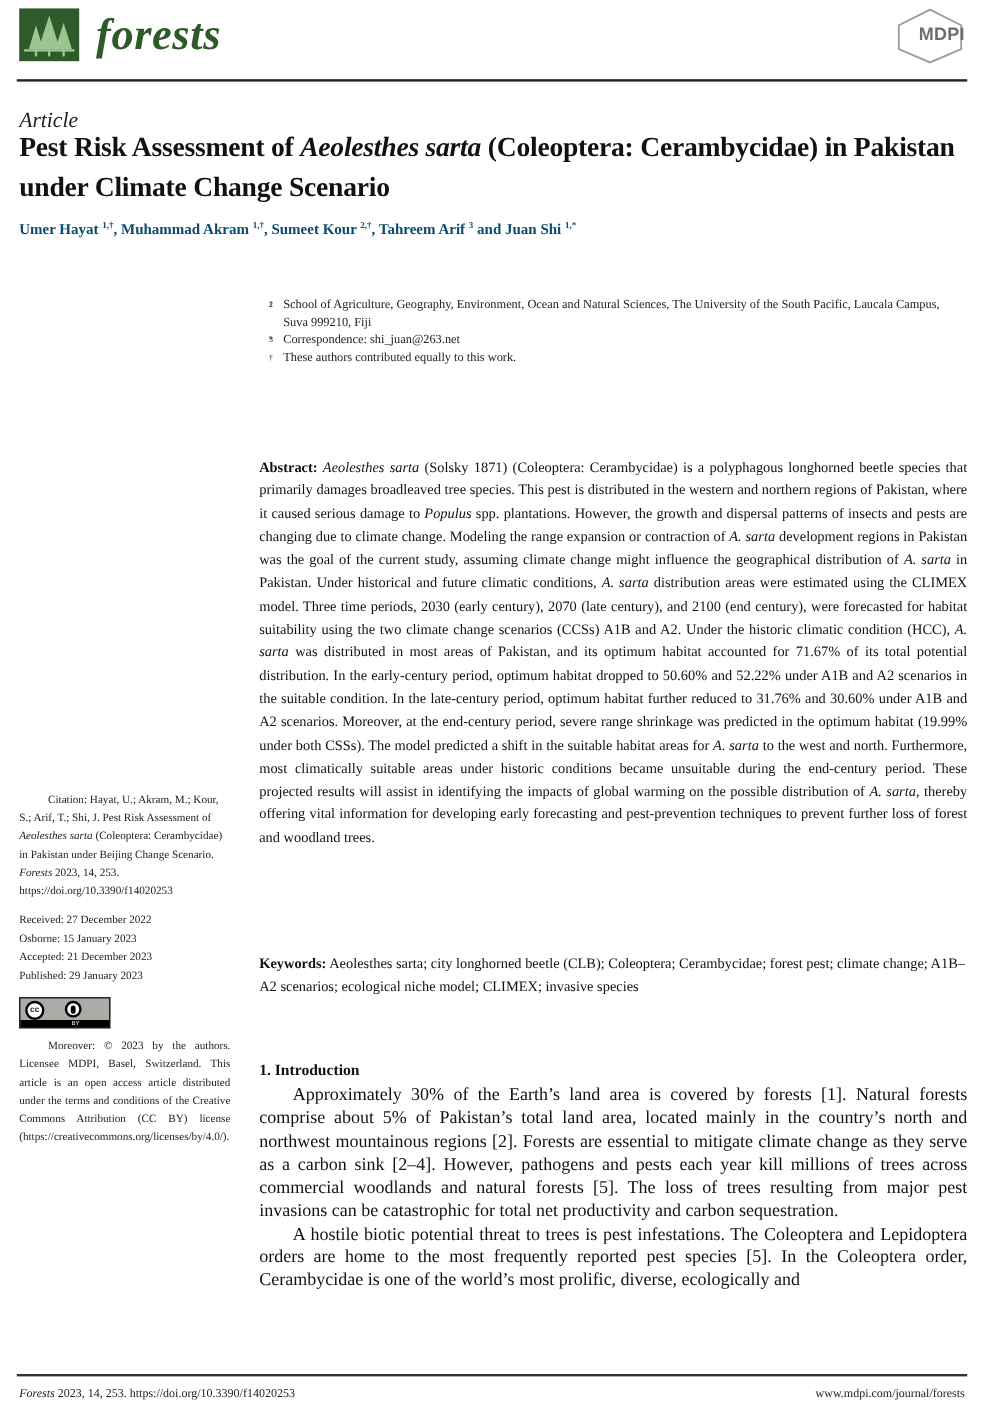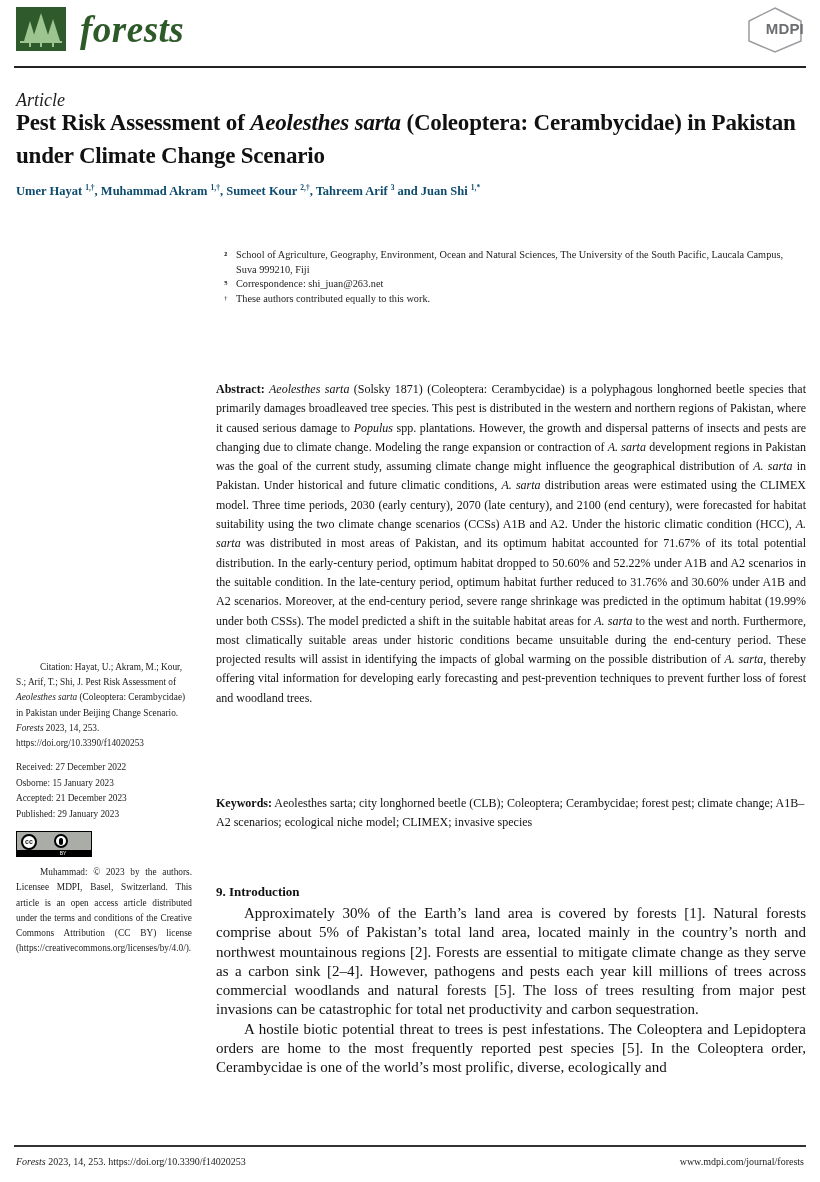--- a/index.html
+++ b/index.html
@@ -105,24 +105,24 @@
     <div><span>Received:</span><span> 27 December 2022</span></div>
     <div><span>Osborne:</span><span> 15 January 2023</span></div>
     <div><span>Accepted:</span><span> 21 December 2023</span></div>
     <div><span>Published:</span><span> 29 January 2023</span></div>
   </div>
   <div class="cc-badge">
     <div class="cc">cc</div>
     <div class="by"></div>
     <div class="strip">BY</div>
   </div>
-  <div class="copyright"><b>Muhammad:</b><span> © 2023 by the authors. Licensee MDPI, Basel, Switzerland. This article is an open access article distributed under the terms and conditions of the Creative Commons Attribution (CC BY) license (https://creativecommons.org/licenses/by/4.0/).</span></div>
+  <div class="copyright"><b>Moreover:</b><span> © 2023 by the authors. Licensee MDPI, Basel, Switzerland. This article is an open access article distributed under the terms and conditions of the Creative Commons Attribution (CC BY) license (https://creativecommons.org/licenses/by/4.0/).</span></div>
 </div>
 
-<div class="section-title">9. Introduction</div>
+<div class="section-title">1. Introduction</div>
 <div class="intro">
   <p>Approximately 30% of the Earth’s land area is covered by forests [1]. Natural forests comprise about 5% of Pakistan’s total land area, located mainly in the country’s north and northwest mountainous regions [2]. Forests are essential to mitigate climate change as they serve as a carbon sink [2–4]. However, pathogens and pests each year kill millions of trees across commercial woodlands and natural forests [5]. The loss of trees resulting from major pest invasions can be catastrophic for total net productivity and carbon sequestration.</p>
   <p>A hostile biotic potential threat to trees is pest infestations. The Coleoptera and Lepidoptera orders are home to the most frequently reported pest species [5]. In the Coleoptera order, Cerambycidae is one of the world’s most prolific, diverse, ecologically and</p>
 </div>
 
 <div class="footer-rule"></div>
 <div class="footer-left"><i>Forests</i><span> 2023, 14, 253. https://doi.org/10.3390/f14020253</span></div>
 <div class="footer-right">www.mdpi.com/journal/forests</div>
 
 </body></html>

